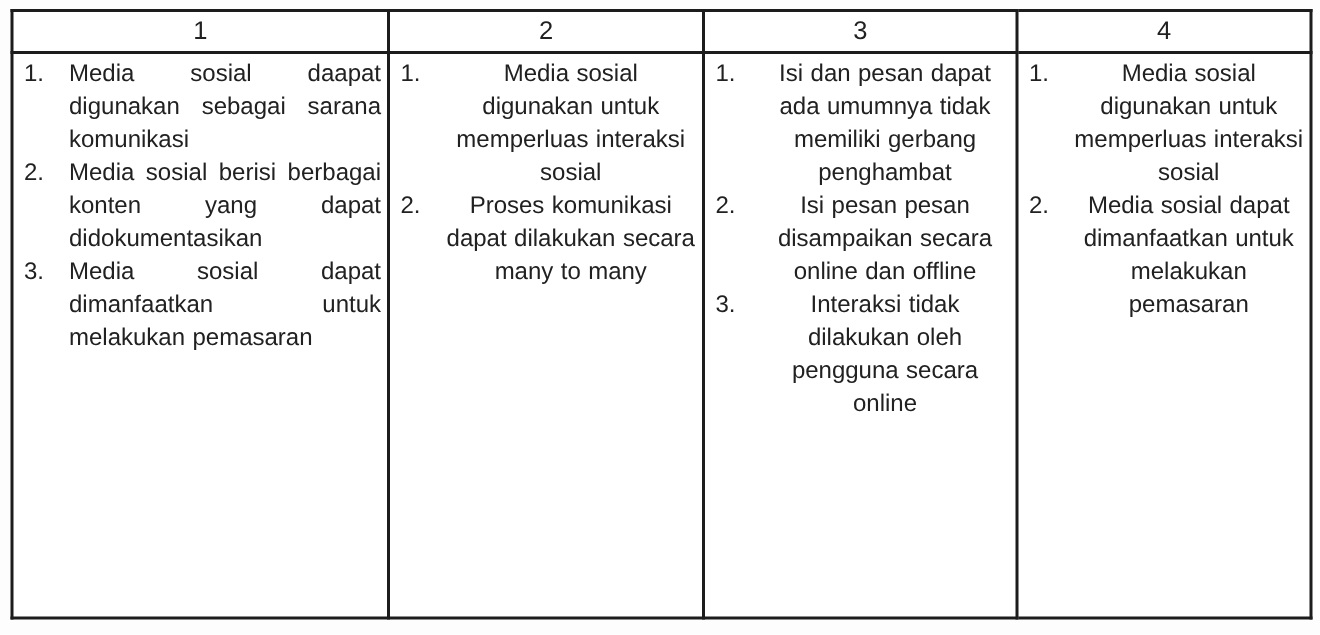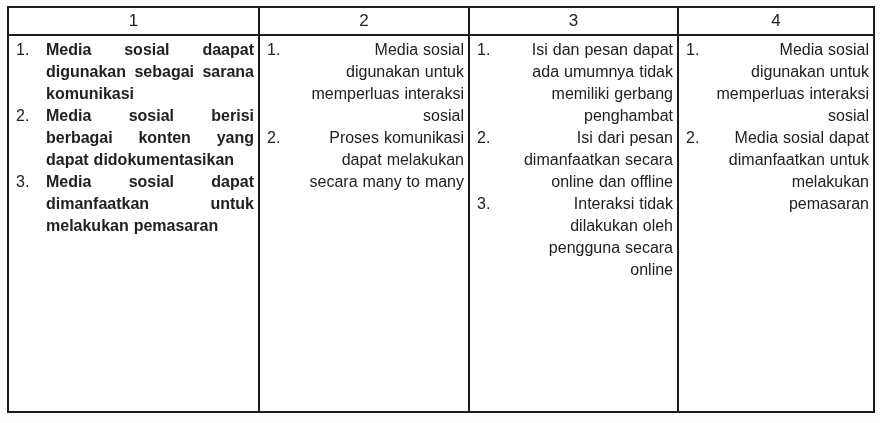--- a/index.html
+++ b/index.html
@@ -52,22 +52,22 @@
   ol.cell-list .num {
     flex: 0 0 37px;
     padding-left: 7px;
     box-sizing: border-box;
     text-align: left;
   }
   ol.cell-list .txt {
     flex: 1 1 auto;
     word-spacing: 0.5px;
   }
-  td.align-justify .txt { text-align: justify; font-weight: bold; }
-  td.align-left .txt { text-align: right; }
+  td.align-justify .txt { text-align: justify; }
+  td.align-left .txt { text-align: center; }
 </style>
 </head>
 <body>
 
 <table class="doc-table">
   <colgroup>
       <col style="width: 251px;">
       <col style="width: 210px;">
       <col style="width: 209px;">
       <col style="width: 196px;">
@@ -99,33 +99,33 @@
           </ol>
         </td>
         <td class="align-left">
           <ol class="cell-list">
             <li>
               <span class="num">1.</span>
               <span class="txt">Media sosial digunakan untuk memperluas interaksi sosial</span>
             </li>
             <li>
               <span class="num">2.</span>
-              <span class="txt">Proses komunikasi dapat melakukan secara many to many</span>
+              <span class="txt">Proses komunikasi dapat dilakukan secara many to many</span>
             </li>
           </ol>
         </td>
         <td class="align-left">
           <ol class="cell-list">
             <li>
               <span class="num">1.</span>
               <span class="txt">Isi dan pesan dapat ada umumnya tidak memiliki gerbang penghambat</span>
             </li>
             <li>
               <span class="num">2.</span>
-              <span class="txt">Isi dari pesan dimanfaatkan secara online dan offline</span>
+              <span class="txt">Isi pesan pesan disampaikan secara online dan offline</span>
             </li>
             <li>
               <span class="num">3.</span>
               <span class="txt">Interaksi tidak dilakukan oleh pengguna secara online</span>
             </li>
           </ol>
         </td>
         <td class="align-left">
           <ol class="cell-list">
             <li>

